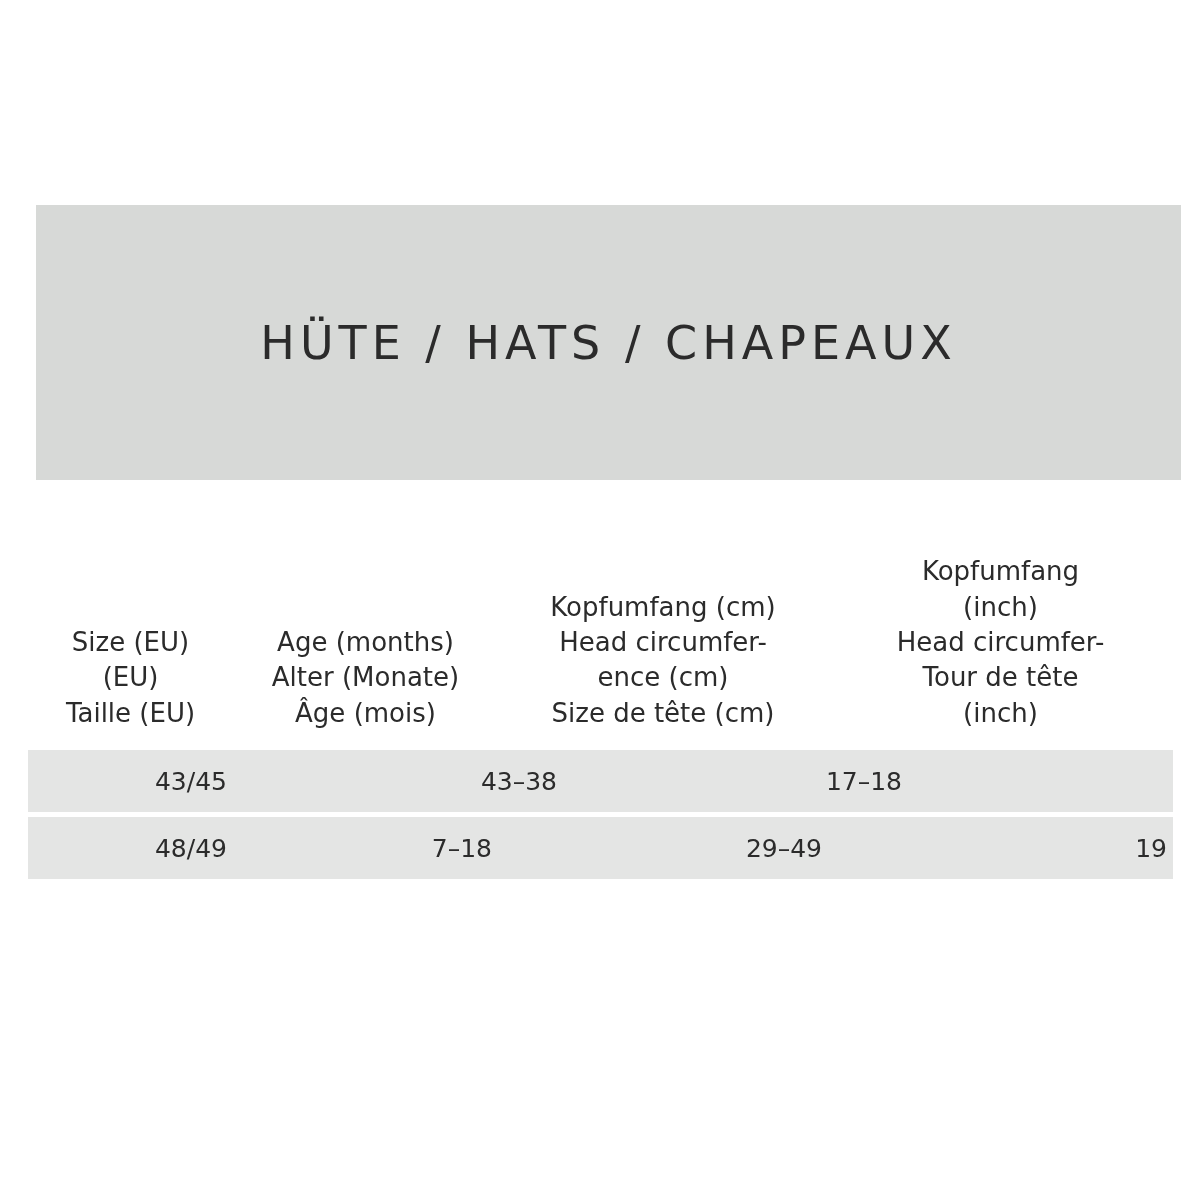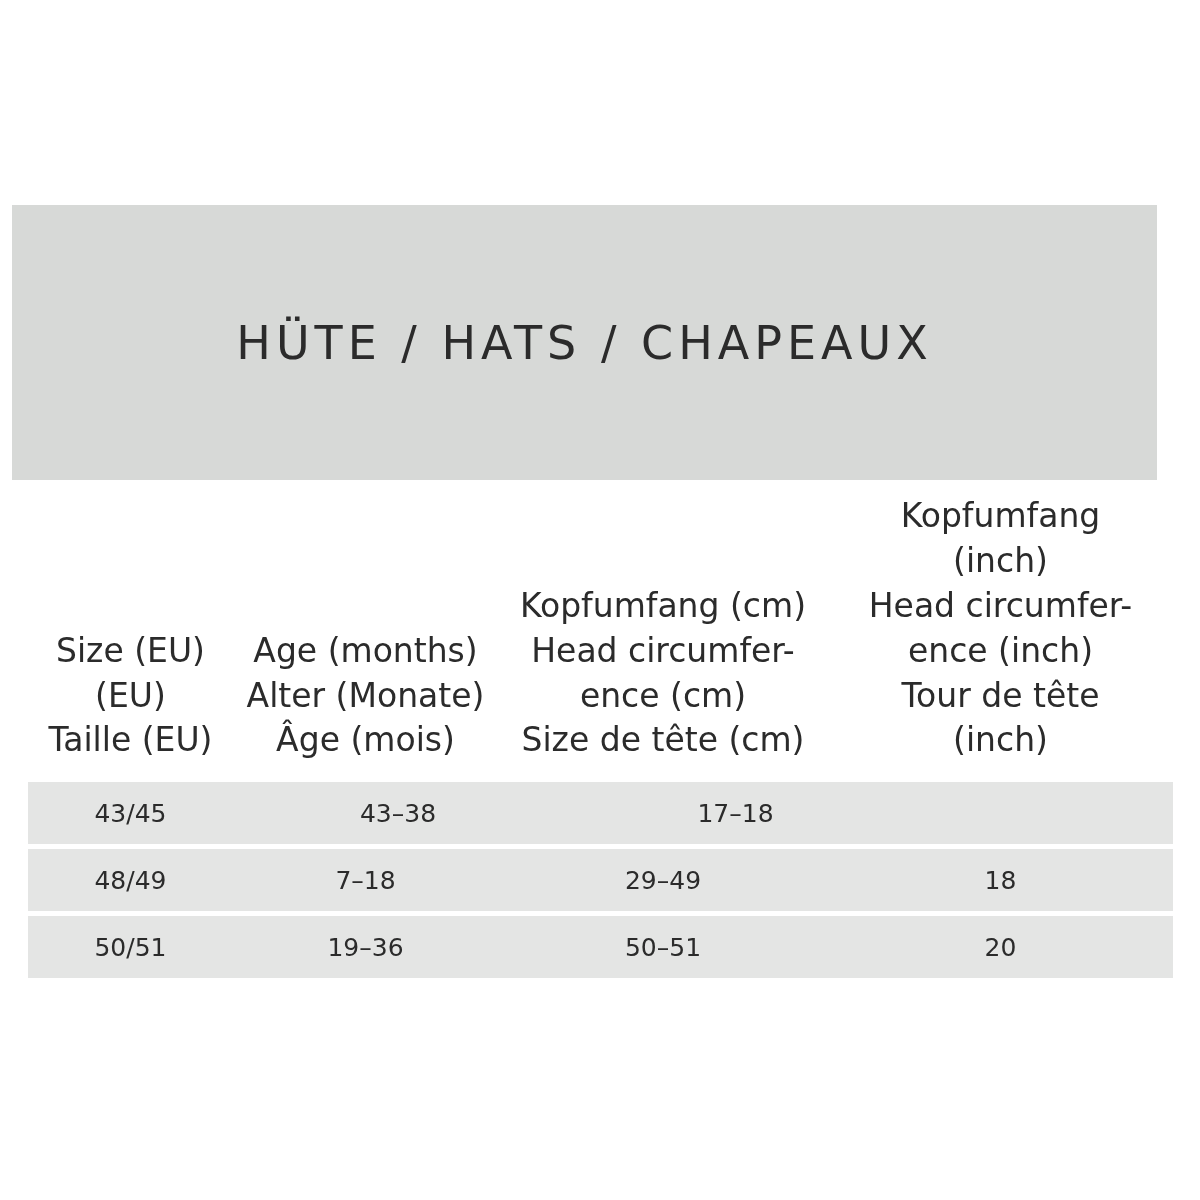--- a/index.html
+++ b/index.html
@@ -18,21 +18,21 @@
   .sheet {
     position: relative;
     width: 1200px;
     height: 1200px;
     box-sizing: border-box;
   }
 
   
   .title-band {
     position: absolute;
-    left: 12px;
+    left: 36px;
     top: 205px;
     width: 1145px;
     height: 275px;
     background: #d7d9d7;
     display: flex;
     align-items: center;
     justify-content: center;
   }
   .title-text {
     font-size: 46px;
@@ -78,31 +78,32 @@
     text-align: center;
     padding: 0 6px;
   }
 
   .c1 { width: 205px; }
   .c2 { width: 265px; }
   .c3 { width: 330px; }
   .c4 { width: 345px; }
 
   .hdr-lines {
-    font-size: 33px;
+    font-size: 26px;
     line-height: 1.36;
     color: #2b2b2b;
     font-weight: 400;
   }
   .hdr-lines div { white-space: nowrap; }
 
   .cellval {
     font-size: 25px;
     color: #2b2b2b;
     font-weight: 400;
+    text-align: right;
   }
 
   .header .c1 .hdr-lines,
   .header .c2 .hdr-lines { }
 
   .header .c4 .hdr-lines { line-height: 1.36; }
 </style>
 </head>
 <body>
 
@@ -139,42 +140,35 @@
           <div>ence (cm)</div>
           <div>Size de tête (cm)</div>
         </div>
       </div>
 
       <div class="cell c4">
         <div class="hdr-lines">
           <div>Kopfumfang</div>
           <div>(inch)</div>
           <div>Head circumfer-</div>
-          <div>ence (inch)</div>
           <div>Tour de tête</div>
           <div>(inch)</div>
         </div>
       </div>
 
     </div>
 
     <div class="row data first">
       <div class="cell c1 cellval">43/45</div>
       <div class="cell c3 cellval">43–38</div>
       <div class="cell c4 cellval">17–18</div>
     </div>
 
     <div class="row data">
       <div class="cell c1 cellval">48/49</div>
       <div class="cell c2 cellval">7–18</div>
       <div class="cell c3 cellval">29–49</div>
-      <div class="cell c4 cellval">18</div>
+      <div class="cell c4 cellval">19</div>
     </div>
 
-    <div class="row data">
-      <div class="cell c1 cellval">50/51</div>
-      <div class="cell c2 cellval">19–36</div>
-      <div class="cell c3 cellval">50–51</div>
-      <div class="cell c4 cellval">20</div>
-    </div>
 
   </div>
 </div>
 
 </body></html>

